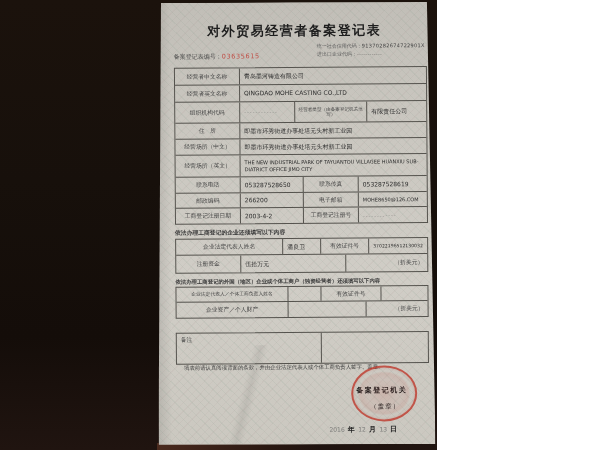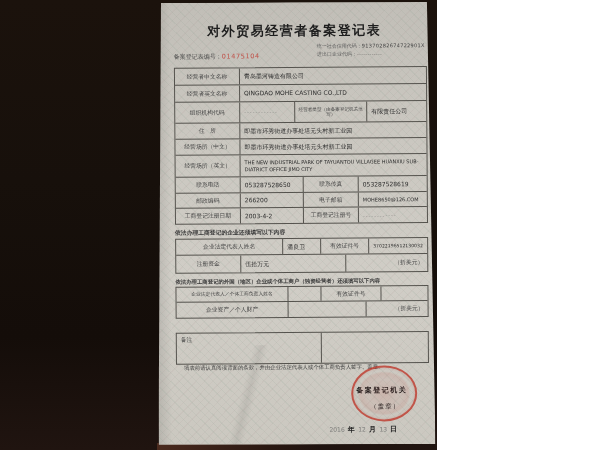--- a/index.html
+++ b/index.html
@@ -64,21 +64,21 @@
     <div class="crease"></div>
 
     <div class="title">对外贸易经营者备案登记表</div>
 
     <div class="codes">
       <div><span>统一社会信用代码：</span><b>91370282674722901X</b></div>
       <div><span>进出口企业代码：</span><b>------------</b></div>
     </div>
 
     <div class="form-no">
-      <span>备案登记表编号：</span><span class="red">01475104</span>
+      <span>备案登记表编号：</span><span class="red">03635615</span>
     </div>
 
     <div class="tbl" style="top:65px;">
       <div class="r" style="height:17px;">
         <div class="c" style="width:65px;">经营者中文名称</div>
         <div class="c val" style="flex:1;">青岛墨河铸造有限公司</div>
       </div>
       <div class="r" style="height:17px;">
         <div class="c" style="width:65px;">经营者英文名称</div>
         <div class="c val" style="flex:1;">QINGDAO MOHE CASTING CO.,LTD</div>

